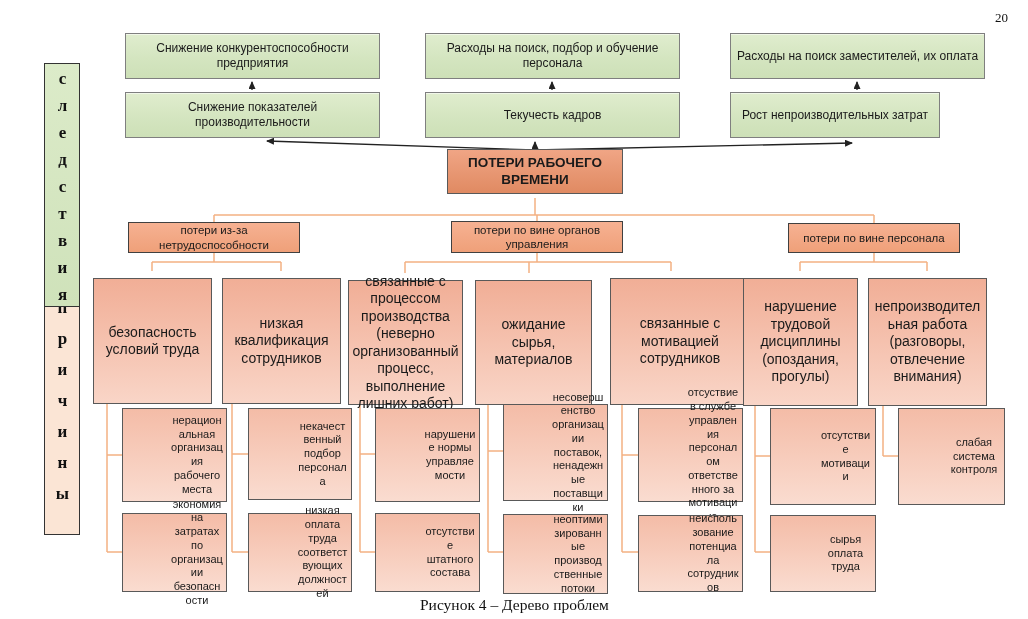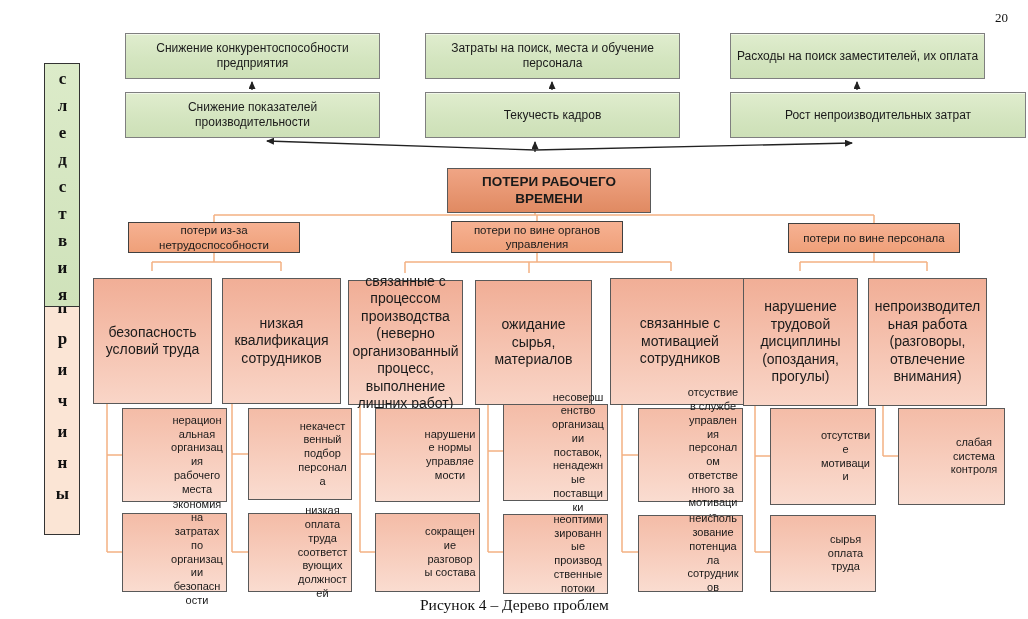--- a/index.html
+++ b/index.html
@@ -98,46 +98,46 @@
 <div class="pagenum">20</div>
 
 <div class="vbox vbox-causes">
   <span class="vlabel">причины</span>
 </div>
 <div class="vbox vbox-effects">
   <span class="vlabel">следствия</span>
 </div>
 
 <div class="box green" style="left:125px;top:33px;width:255px;height:46px">Снижение конкурентоспособности предприятия</div>
-<div class="box green" style="left:425px;top:33px;width:255px;height:46px">Затраты на поиск, места и обучение персонала</div>
+<div class="box green" style="left:425px;top:33px;width:255px;height:46px">Расходы на поиск, подбор и обучение персонала</div>
 <div class="box green" style="left:730px;top:33px;width:255px;height:46px">Расходы на поиск заместителей, их оплата</div>
 <div class="box green" style="left:125px;top:92px;width:255px;height:46px">Снижение показателей производительности</div>
 <div class="box green" style="left:425px;top:92px;width:255px;height:46px">Текучесть кадров</div>
-<div class="box green" style="left:730px;top:92px;width:296px;height:46px">Рост непроизводительных затрат</div>
+<div class="box green" style="left:730px;top:92px;width:210px;height:46px">Рост непроизводительных затрат</div>
 
-<div class="box root" style="left:447px;top:168px;width:204px;height:45px">ПОТЕРИ РАБОЧЕГО ВРЕМЕНИ</div>
+<div class="box root" style="left:447px;top:149px;width:176px;height:45px">ПОТЕРИ РАБОЧЕГО ВРЕМЕНИ</div>
 
 <div class="box hdr" style="left:128px;top:222px;width:172px;height:31px">потери из-за нетрудоспособности</div>
 <div class="box hdr" style="left:451px;top:221px;width:172px;height:32px">потери по вине органов управления</div>
 <div class="box hdr" style="left:788px;top:223px;width:172px;height:30px">потери по вине персонала</div>
 
 <div class="box cause" style="left:93px;top:270px;width:119px;height:126px">безопасность условий труда</div>
 <div class="box cause" style="left:222px;top:270px;width:119px;height:126px">низкая квалификация сотрудников</div>
 <div class="box cause" style="left:348px;top:272px;width:115px;height:125px">связанные с процессом производства (неверно организованный процесс, выполнение лишних работ)</div>
 <div class="box cause" style="left:475px;top:272px;width:117px;height:125px">ожидание сырья, материалов</div>
 <div class="box cause" style="left:610px;top:270px;width:140px;height:127px">связанные с мотивацией сотрудников</div>
 <div class="box cause" style="left:743px;top:270px;width:115px;height:128px">нарушение трудовой дисциплины (опоздания, прогулы)</div>
 <div class="box cause" style="left:868px;top:270px;width:119px;height:128px">непроизводительная работа (разговоры, отвлечение внимания)</div>
 
 <div class="box sub" style="left:122px;top:408px;width:105px;height:94px">нерациональная организация рабочего места</div>
 <div class="box sub" style="left:122px;top:513px;width:105px;height:79px">экономия на затратах по организации безопасности</div>
 <div class="box sub" style="left:248px;top:408px;width:104px;height:92px">некачественный подбор персонала</div>
 <div class="box sub" style="left:248px;top:513px;width:104px;height:79px">низкая оплата труда соответствующих должностей</div>
 <div class="box sub" style="left:375px;top:408px;width:105px;height:94px">нарушение нормы управляемости</div>
-<div class="box sub" style="left:375px;top:513px;width:105px;height:79px">сокращение разговоры состава</div>
+<div class="box sub" style="left:375px;top:513px;width:105px;height:79px">отсутствие штатного состава</div>
 <div class="box sub" style="left:503px;top:404px;width:105px;height:97px">несовершенство организации поставок, ненадежные поставщики</div>
 <div class="box sub" style="left:503px;top:514px;width:105px;height:80px">неоптимизированные производственные потоки</div>
 <div class="box sub" style="left:638px;top:408px;width:105px;height:94px">отсуствие в службе управления персоналом ответственного за мотивацию</div>
 <div class="box sub" style="left:638px;top:515px;width:105px;height:77px">неиспользование потенциала сотрудников</div>
 <div class="box sub" style="left:770px;top:408px;width:106px;height:97px">отсутствие мотивации</div>
 <div class="box sub" style="left:770px;top:515px;width:106px;height:77px">сырья оплата труда</div>
 <div class="box sub" style="left:898px;top:408px;width:107px;height:97px">слабая система контроля</div>
 
 <div class="caption">Рисунок 4 – Дерево проблем</div>
 

